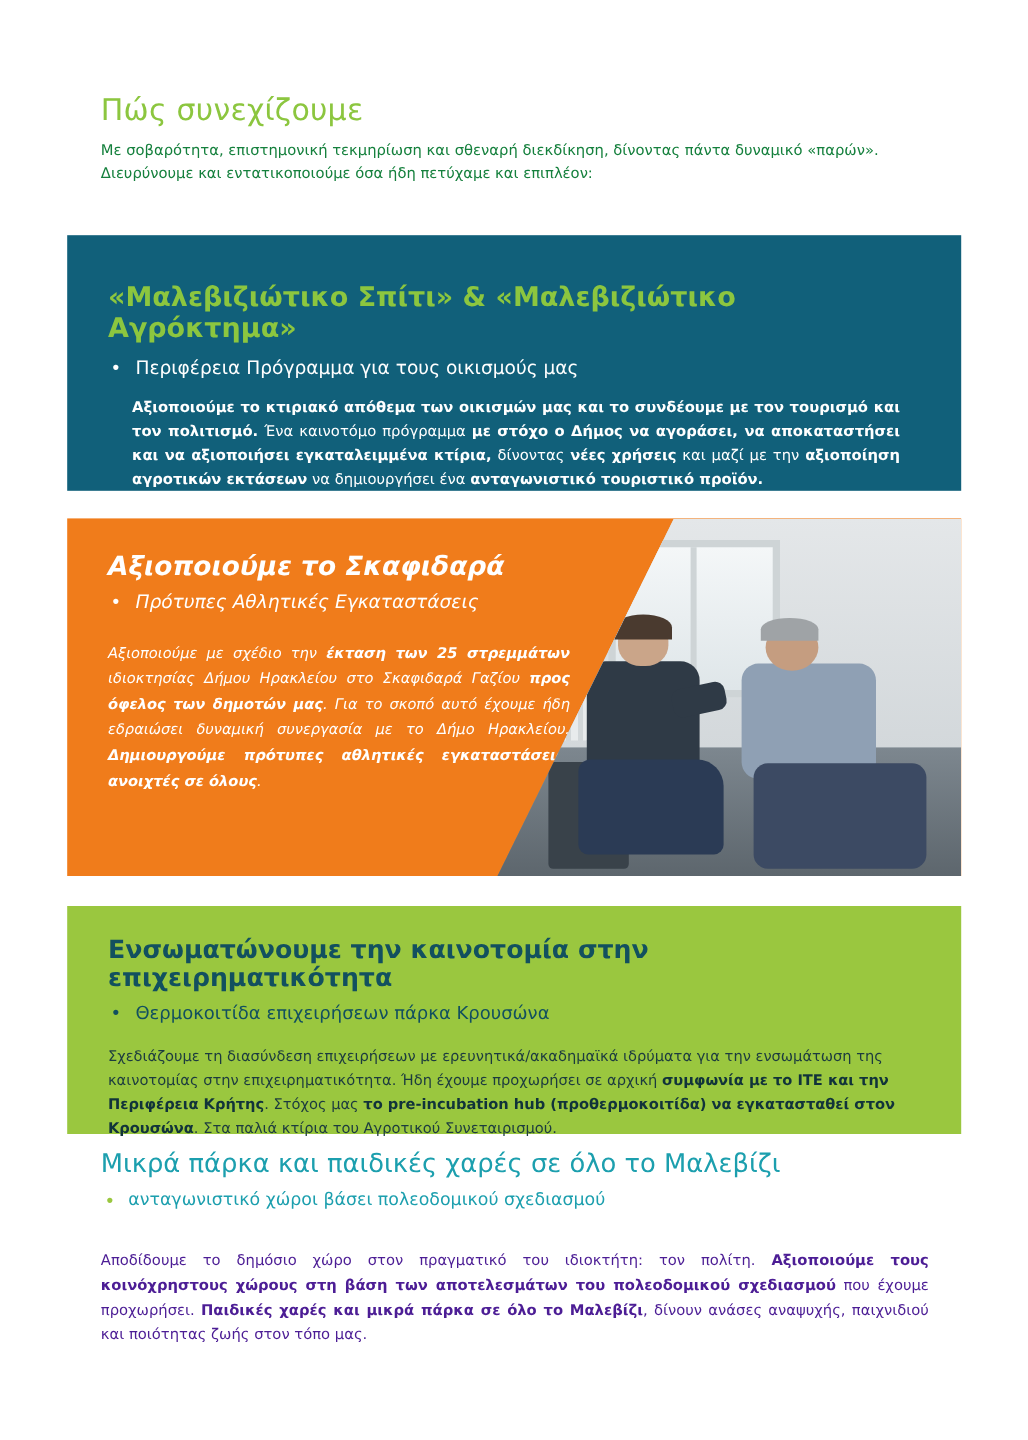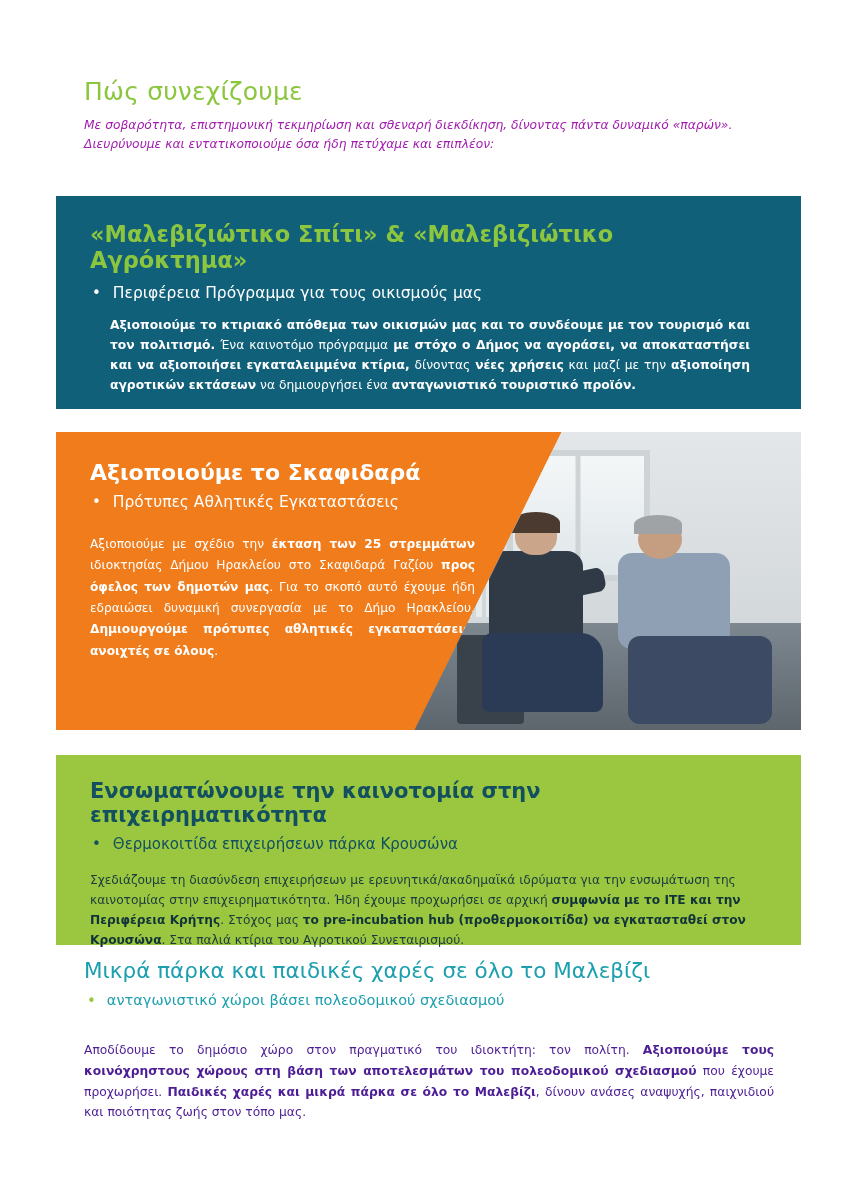--- a/index.html
+++ b/index.html
@@ -34,40 +34,39 @@
     font-size: 25px;
     color: #8cc63f;
     font-weight: 400;
     letter-spacing: 0.2px;
     margin: 0 0 10px 0;
     line-height: 1.1;
   }
   .intro-text {
     font-size: 12.3px;
     line-height: 1.55;
-    color: #a21caf;
+    color: #15803d;
     margin: 0;
     max-width: 680px;
-    font-style: italic;
   }
 
   
   .band {
     position: absolute;
     left: 56px;
     width: 745px;
     box-sizing: border-box;
   }
 
   
   .band-teal {
     top: 196px;
     height: 213px;
     background: #11607a;
-    padding: 26px 34px 20px 34px;
+    padding: 40px 34px 20px 34px;
     color: #ffffff;
   }
   .band-teal .band-title {
     font-size: 22.5px;
     font-weight: bold;
     color: #8cc63f;
     margin: 0 0 10px 0;
     line-height: 1.15;
   }
   .band-teal .bullet-line {
@@ -97,20 +96,21 @@
   }
   .band-teal .body-text b { color: #ffffff; font-weight: bold; }
 
   
   .band-orange {
     top: 432px;
     height: 298px;
     background: #f07c1b;
     padding: 0;
     overflow: hidden;
+    font-style: italic;
   }
   .band-orange .copy {
     position: absolute;
     left: 34px;
     top: 28px;
     width: 400px;
   }
   .band-orange .band-title {
     font-size: 22px;
     font-weight: bold;

